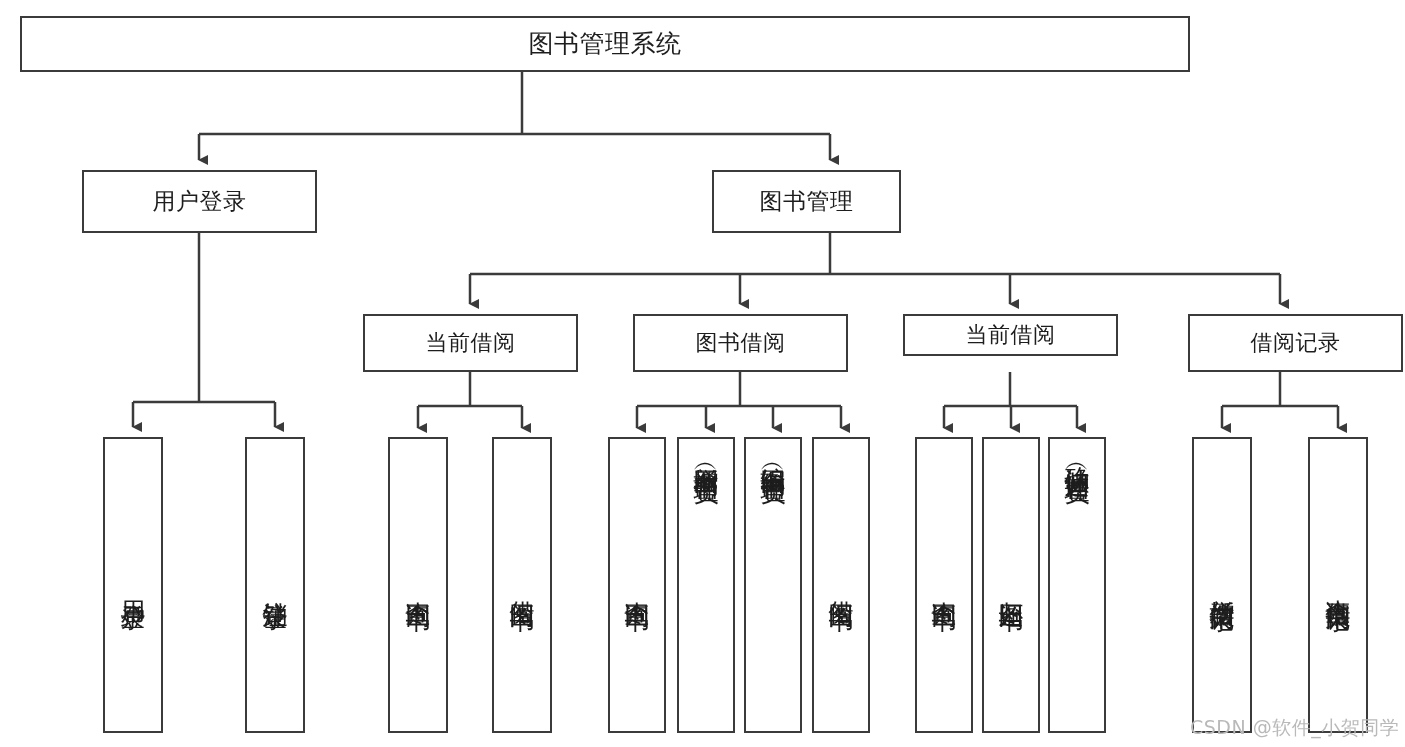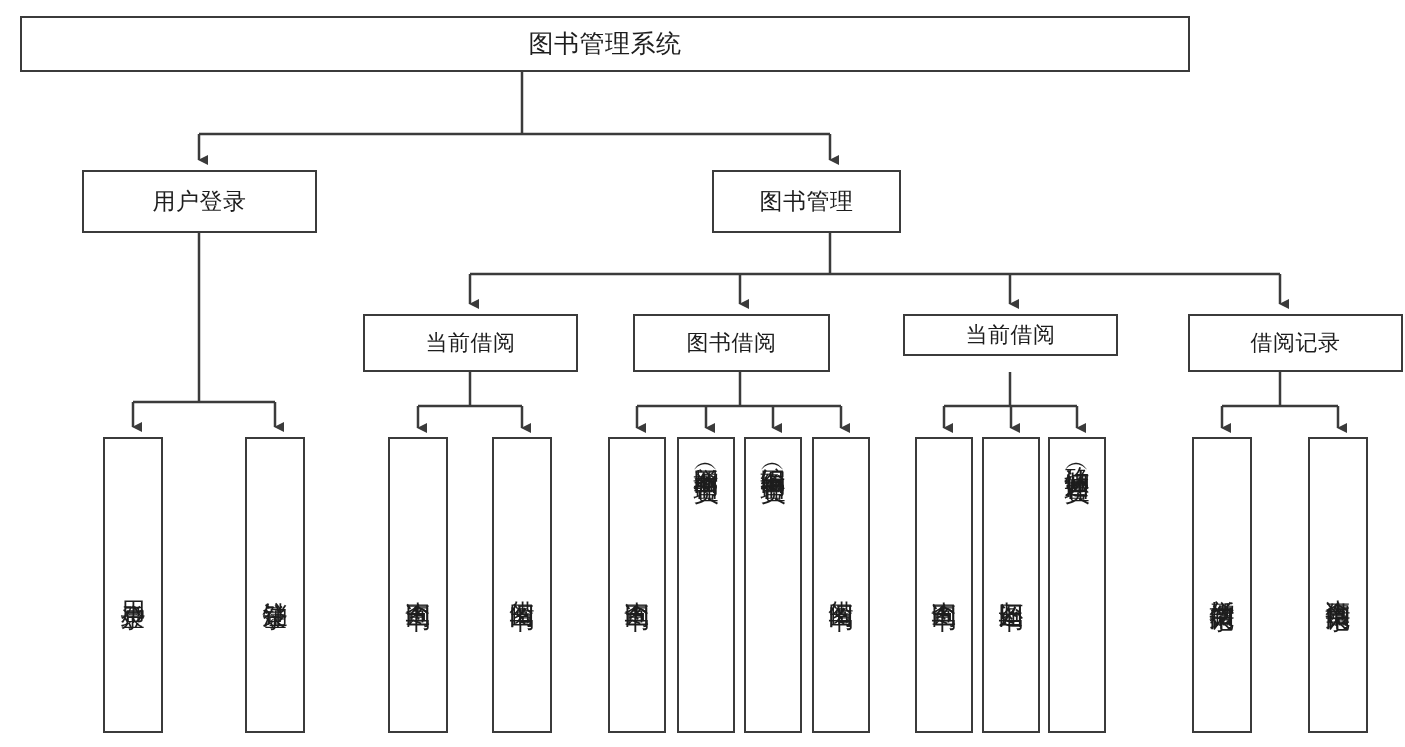--- a/index.html
+++ b/index.html
@@ -134,21 +134,21 @@
   <div class="node lvl1" style="left:82px; top:170px; width:235px; height:63px;">
     <span class="label">用户登录</span>
   </div>
   <div class="node lvl1" style="left:712px; top:170px; width:189px; height:63px;">
     <span class="label">图书管理</span>
   </div>
 
   <div class="node lvl2" style="left:363px; top:314px; width:215px; height:58px;">
     <span class="label">当前借阅</span>
   </div>
-  <div class="node lvl2" style="left:633px; top:314px; width:197px; height:58px;">
+  <div class="node lvl2" style="left:633px; top:314px; width:215px; height:58px;">
     <span class="label">图书借阅</span>
   </div>
   <div class="node lvl2" style="left:903px; top:314px; width:215px; height:42px;">
     <span class="label">当前借阅</span>
   </div>
   <div class="node lvl2" style="left:1172px; top:314px; width:215px; height:58px;margin-left:16px;">
     <span class="label">借阅记录</span>
   </div>
 
   <div class="node leaf mid" style="left:103px; top:437px; width:60px; height:296px;">
@@ -188,14 +188,15 @@
     <span class="label">确认归还（管理员）</span>
   </div>
 
   <div class="node leaf mid" style="left:1192px; top:437px; width:60px; height:296px;">
     <span class="label">新增借阅记录</span>
   </div>
   <div class="node leaf mid" style="left:1308px; top:437px; width:60px; height:296px;">
     <span class="label">查询借阅记录</span>
   </div>
 
+  <div class="watermark" style="left:1190px; top:715px;">CSDN @软件_小贺同学</div>
 
 </div>
 
 </body></html>

